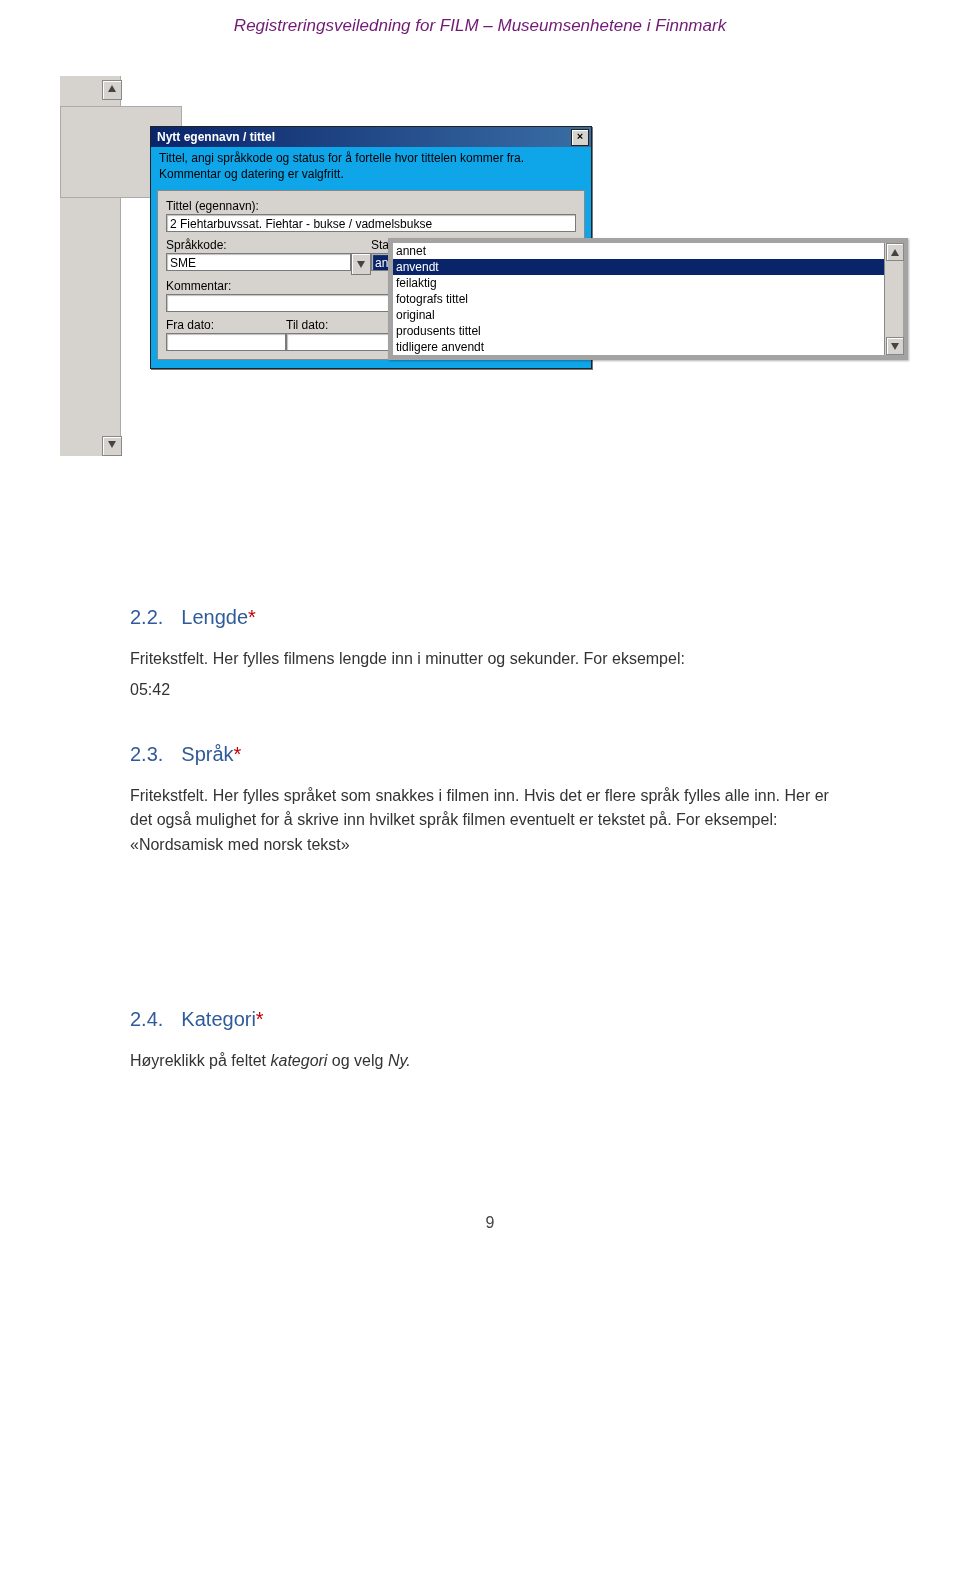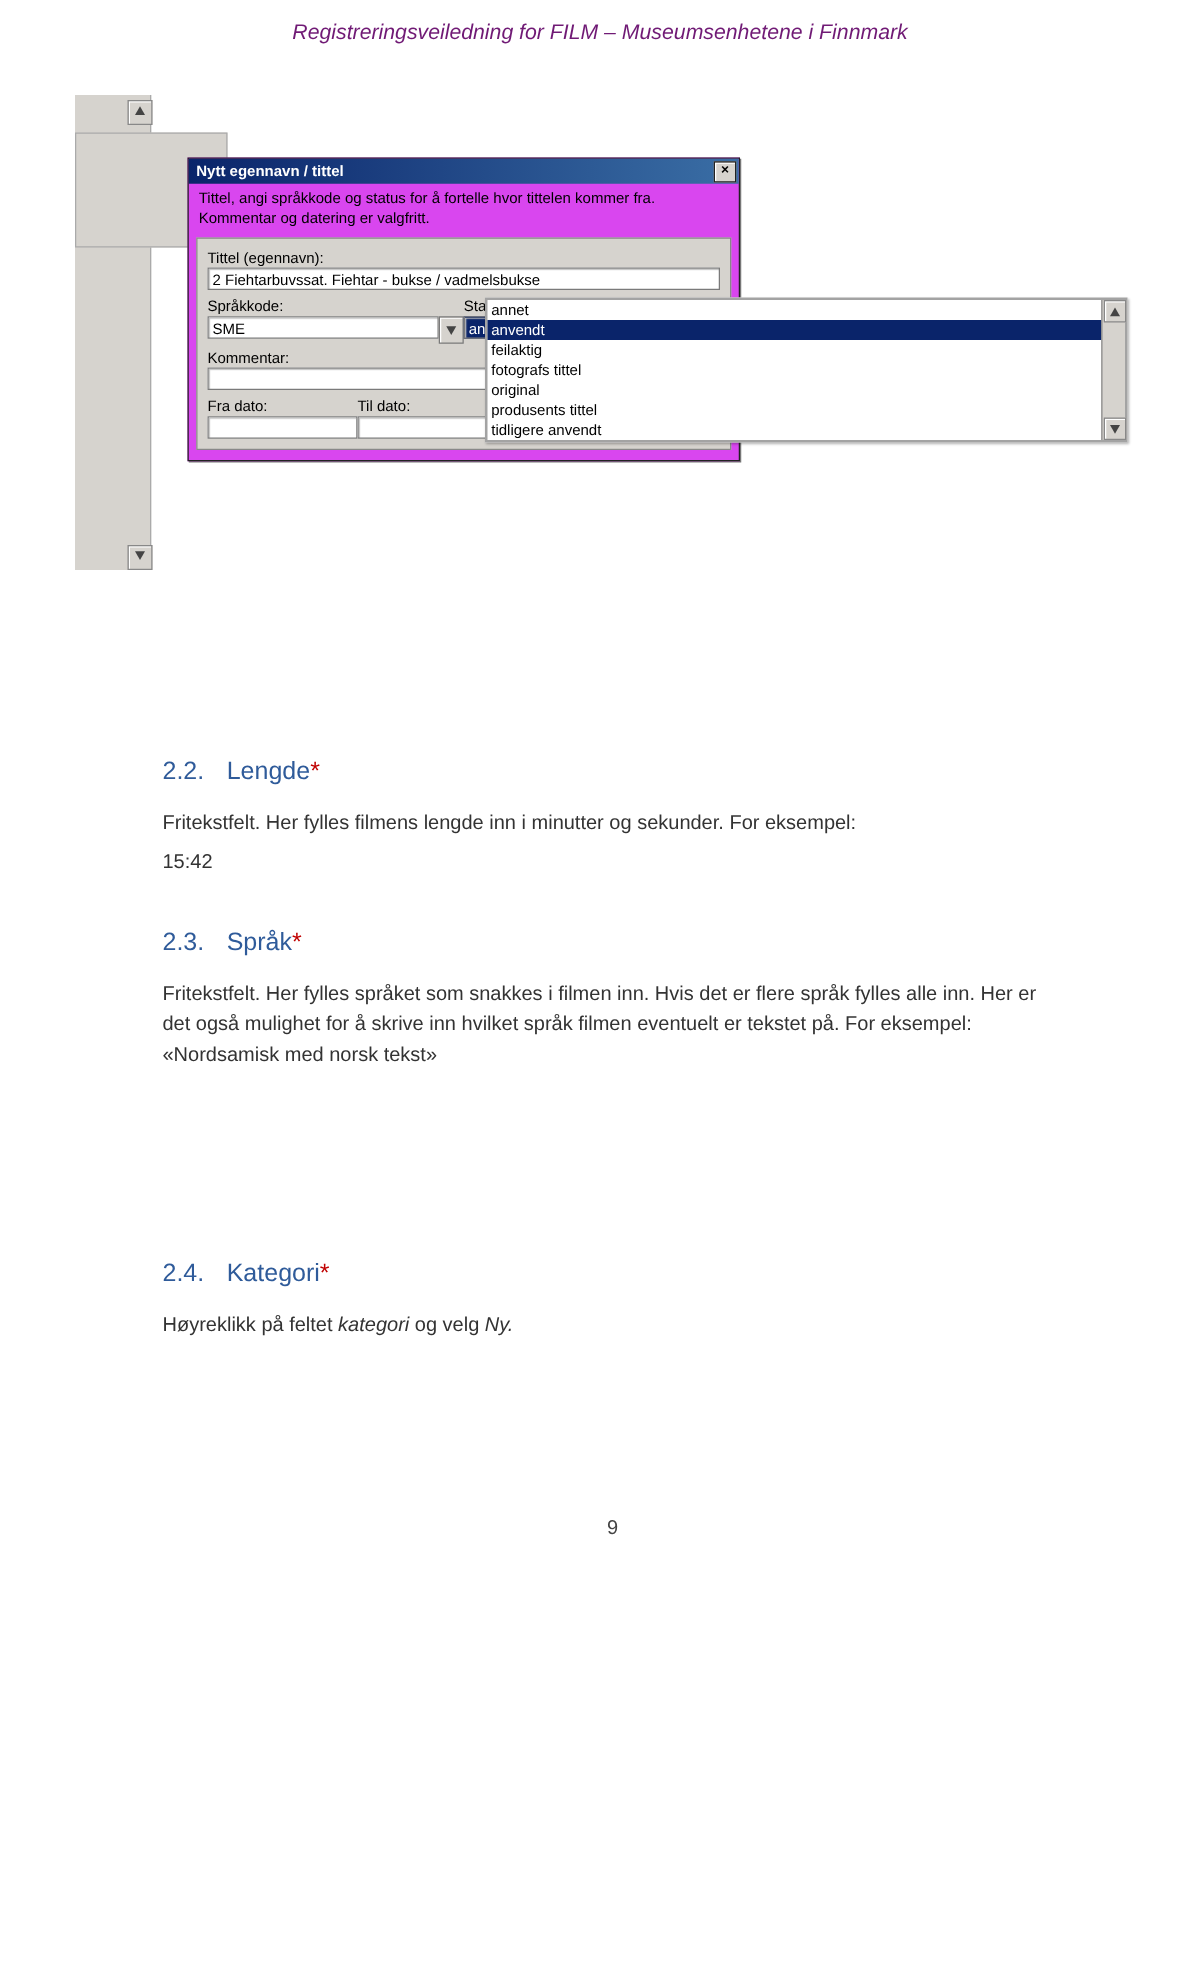--- a/index.html
+++ b/index.html
@@ -56,21 +56,21 @@
   .arrow {
     width:0;height:0;margin:4px auto;
   }
   .arrow.up { border-left:4px solid transparent;border-right:4px solid transparent;border-bottom:7px solid #444; }
   .arrow.down { border-left:4px solid transparent;border-right:4px solid transparent;border-top:7px solid #444; }
   
   .dialog {
     position: absolute;
     left: 90px; top: 50px;
     width: 440px;
-    background: #d946ef;
+    background: #0ea5e9;
     border: 1px solid #222;
     box-shadow: 1px 1px 0 #777;
     font-family: Tahoma, sans-serif;
     font-size: 12px;
   }
   .titlebar {
     background: linear-gradient(to right, #0a246a, #3a6ea5);
     color: #fff;
     height: 20px;
     display: flex;
@@ -130,21 +130,21 @@
     border:1px solid #7a7a7a;
     box-shadow: inset 1px 1px 0 #fff;
     display:flex;align-items:center;justify-content:center;
   }
   .combo-btn .arrow.down{margin:0;}
   
   .dropdown-list {
     position:absolute;
     left: 328px; top: 162px;
     width: 510px;
-    border:2px solid #a3a3a3;
+    border:5px solid #a3a3a3;
     background:#fff;
     font-family: Tahoma, sans-serif;
     font-size:12px;
     box-shadow: 1px 1px 2px rgba(0,0,0,0.3);
   }
   .dropdown-list .item {
     height:16px; line-height:16px;
     padding:0 3px;
     border-bottom: none;
   }
@@ -288,21 +288,21 @@
     </div>
   </div>
 </div>
 
 <div class="doc">
 
   <div class="section-head">
     <span class="num">2.2.</span><span>Lengde</span><span class="star">*</span>
   </div>
   <p class="body-p">Fritekstfelt. Her fylles filmens lengde inn i minutter og sekunder. For eksempel:</p>
-  <p class="body-p">15:42</p>
+  <p class="body-p">05:42</p>
 
   <div class="section-head">
     <span class="num">2.3.</span><span>Språk</span><span class="star">*</span>
   </div>
   <p class="body-p">Fritekstfelt. Her fylles språket som snakkes i filmen inn. Hvis det er flere språk fylles alle inn. Her er det også mulighet for å skrive inn hvilket språk filmen eventuelt er tekstet på. For eksempel: «Nordsamisk med norsk tekst»</p>
 
   <div class="section-head" style="margin-top:150px;">
     <span class="num">2.4.</span><span>Kategori</span><span class="star">*</span>
   </div>
   <p class="body-p">

